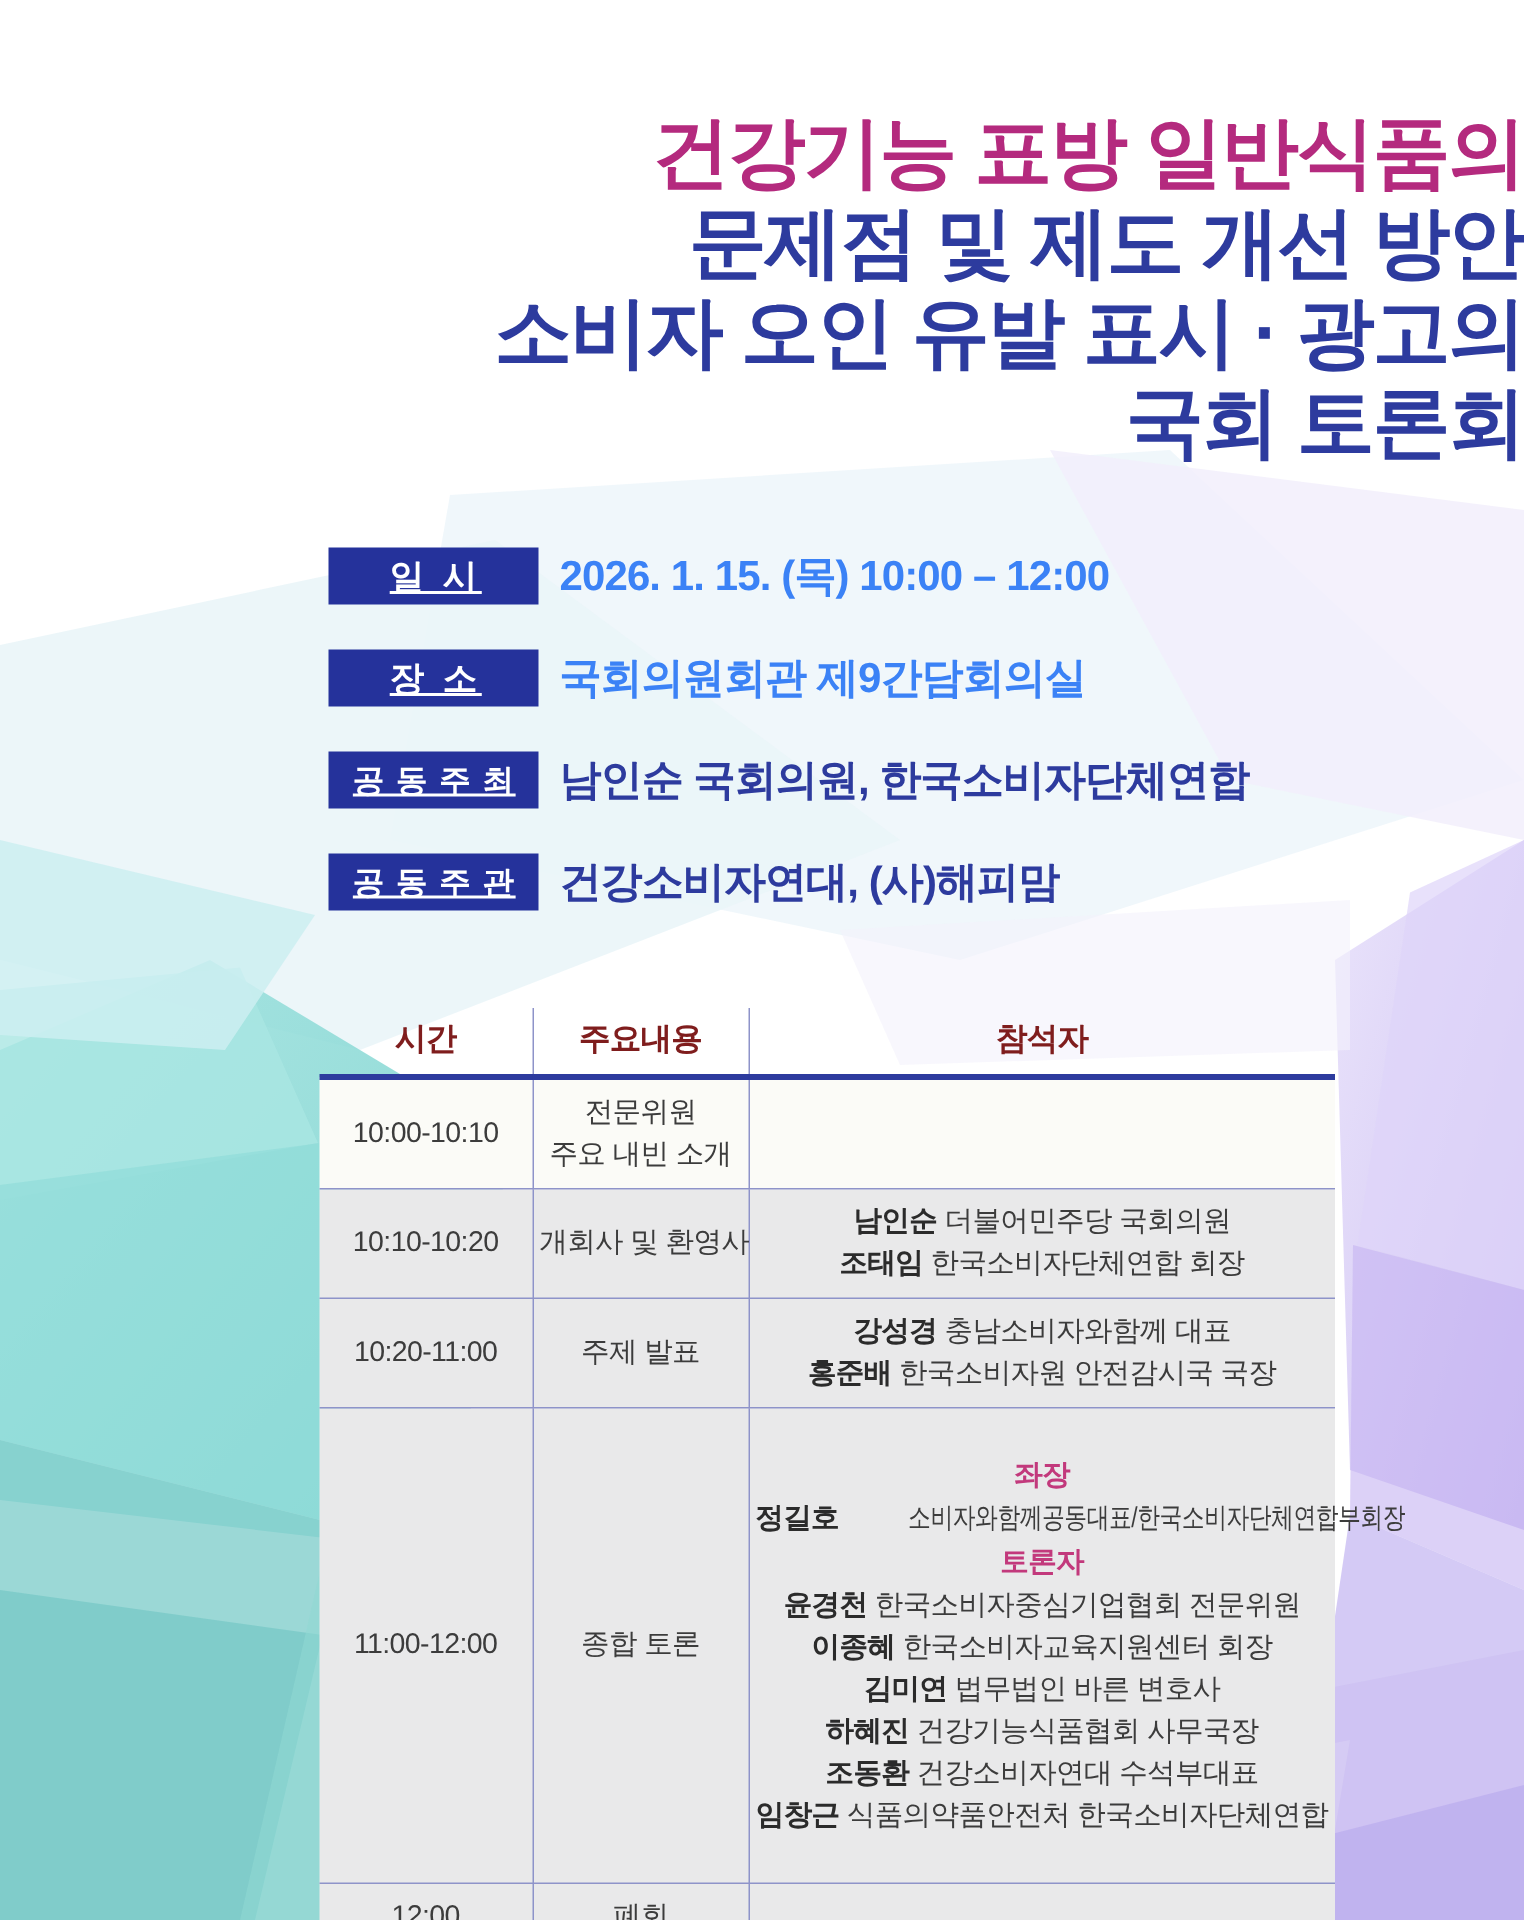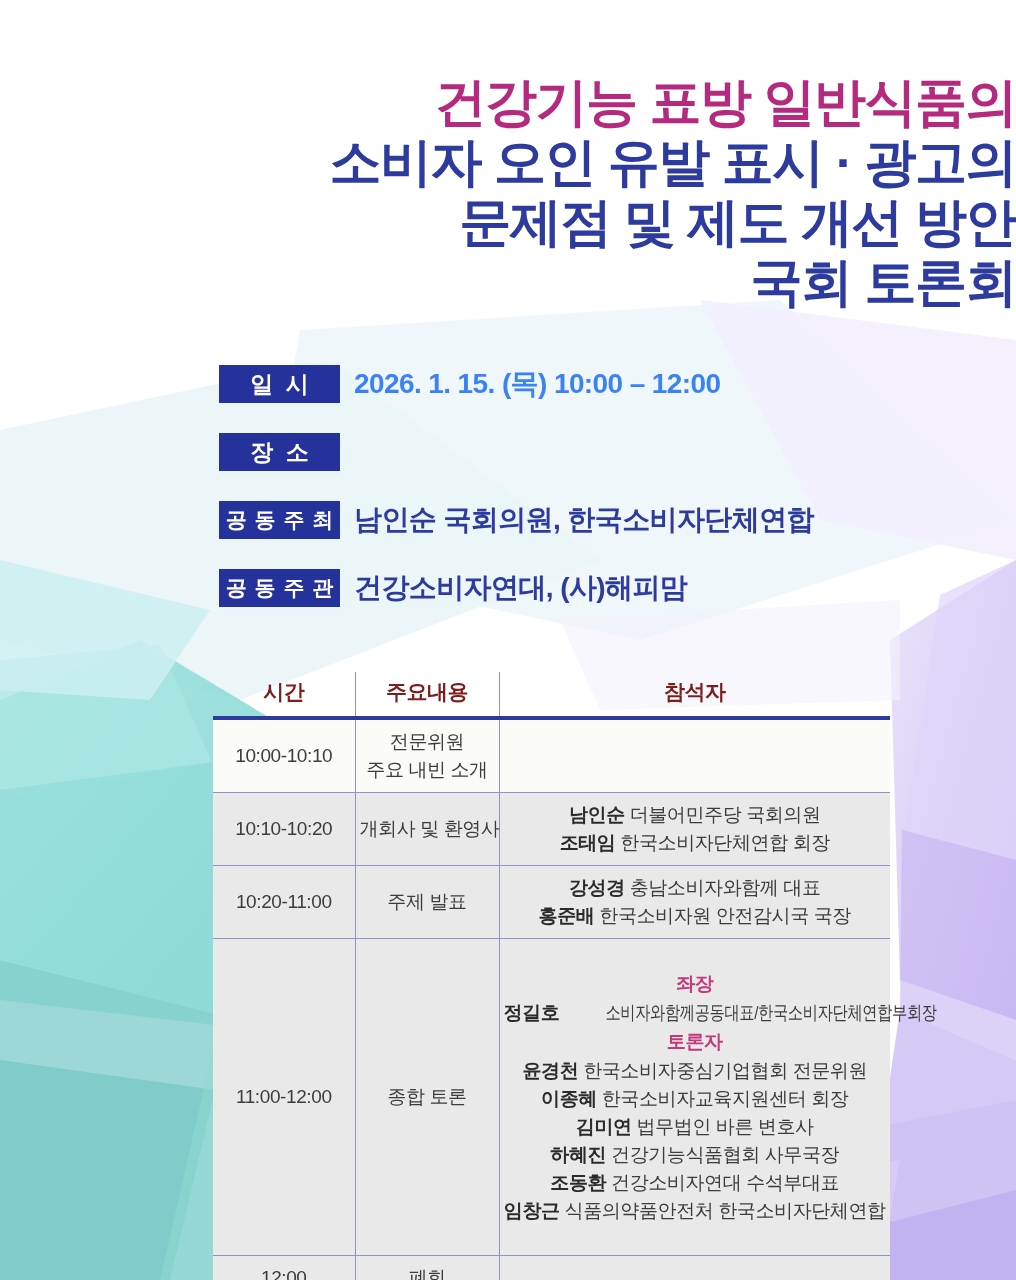--- a/index.html
+++ b/index.html
@@ -65,30 +65,31 @@
     display: flex;
     align-items: center;
     height: 38px;
     margin-bottom: 30px;
     padding-left: 219px;
   }
   .info-badge {
     display: flex;
     align-items: center;
     justify-content: center;
-    width: 121px;
+    width: 140px;
     height: 38px;
     background: #25329b;
     color: #ffffff;
     font-size: 23px;
     font-weight: bold;
     letter-spacing: 3px;
     text-indent: 3px;
     box-sizing: border-box;
     flex: 0 0 auto;
+    text-decoration: underline;
   }
   .info-badge.tight { letter-spacing: 1px; text-indent: 1px; font-size: 21px; }
   .info-value {
     margin-left: 14px;
     font-size: 28px;
     font-weight: bold;
     letter-spacing: -0.6px;
     white-space: nowrap;
   }
   .info-value.pink { color: #3b82f6; }
@@ -204,34 +205,35 @@
 
       <polygon points="700,300 1016,340 1016,560 820,520" fill="#f2eefb" opacity="0.85"></polygon>
       <polygon points="560,620 900,600 900,700 600,710" fill="#f4f2fb" opacity="0.6"></polygon>
     </svg>
   </div>
 
   <div class="content">
 
     <div class="title-block">
       <div class="title-line l1">건강기능 표방 일반식품의</div>
+      <div class="title-line l3">문제점 및 제도 개선 방안</div>
       <div class="title-line l2">소비자 오인 유발 표시 · 광고의</div>
-      <div class="title-line l3">문제점 및 제도 개선 방안</div>
       <div class="title-line l4">국회 토론회</div>
     </div>
 
     <div class="info-block">
 
       <div class="info-row">
         <span class="info-badge">일 시</span>
         <span class="info-value pink">2026. 1. 15. (목) 10:00 – 12:00</span>
       </div>
 
       <div class="info-row">
         <span class="info-badge">장 소</span>
+        <span class="info-value pink">국회의원회관 제9간담회의실</span>
       </div>
 
       <div class="info-row">
         <span class="info-badge tight">공 동 주 최</span>
         <span class="info-value navy">남인순 국회의원, 한국소비자단체연합</span>
       </div>
 
       <div class="info-row">
         <span class="info-badge tight">공 동 주 관</span>
         <span class="info-value navy">건강소비자연대, (사)해피맘</span>

